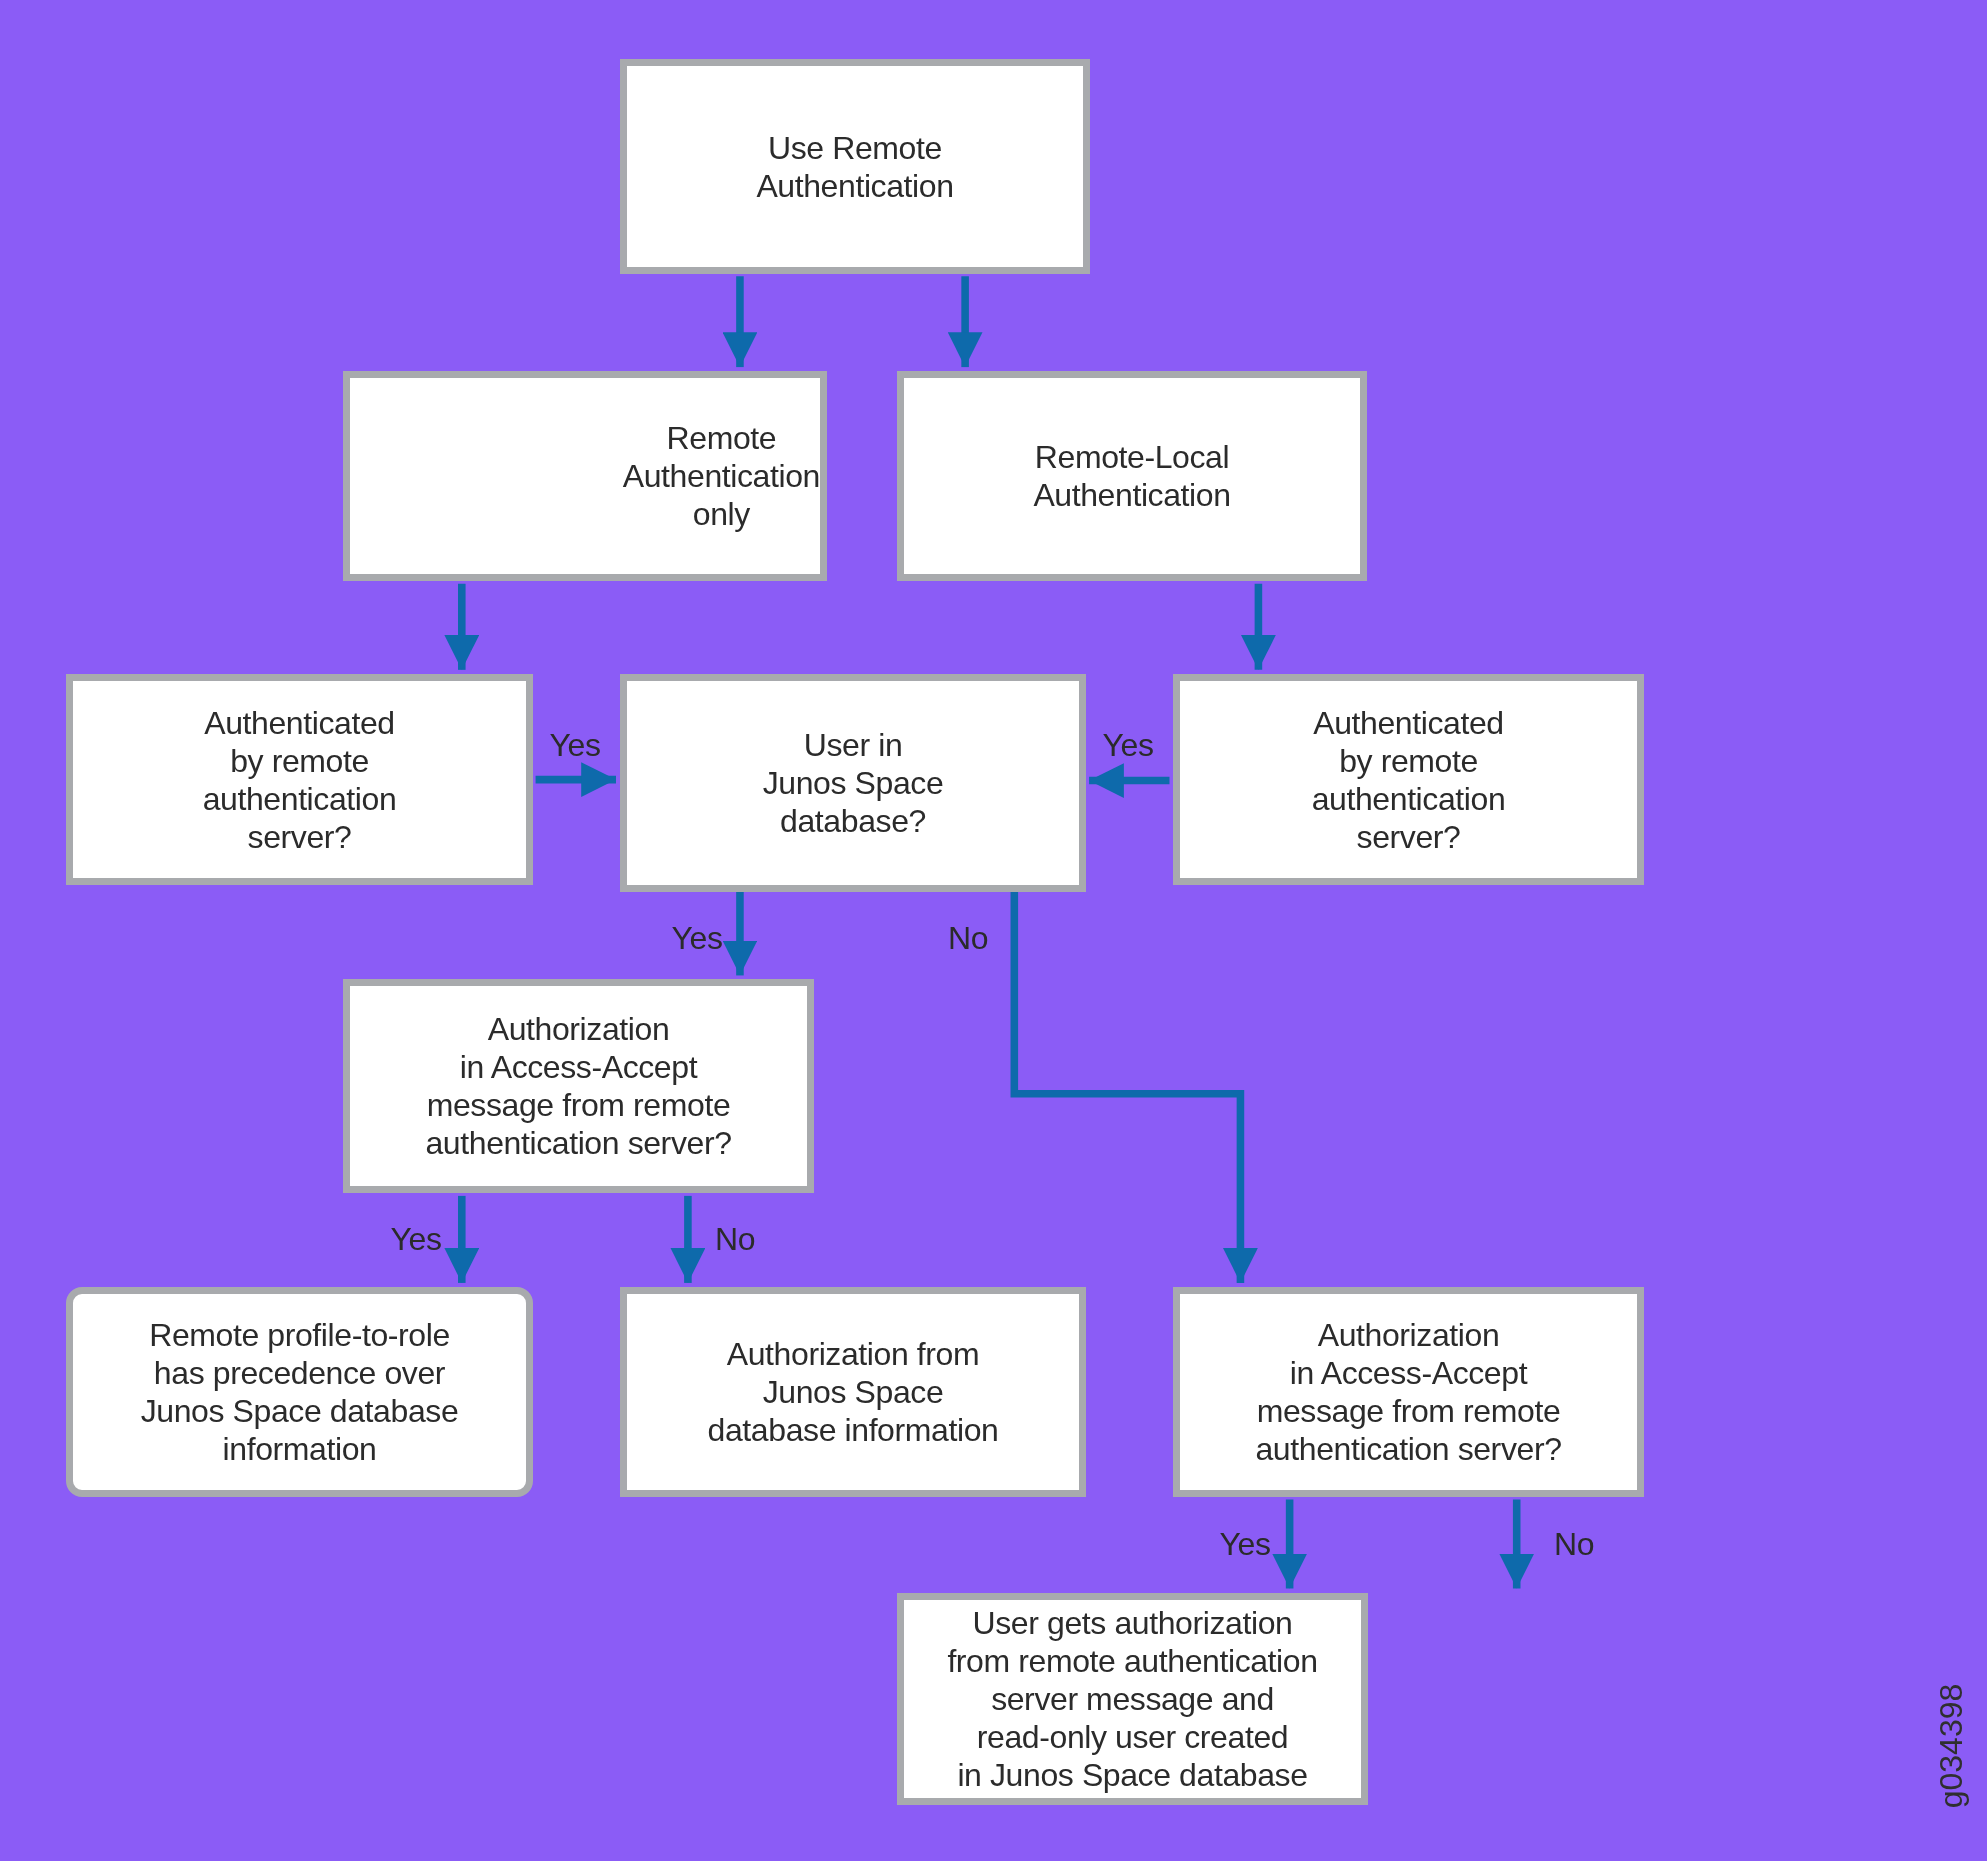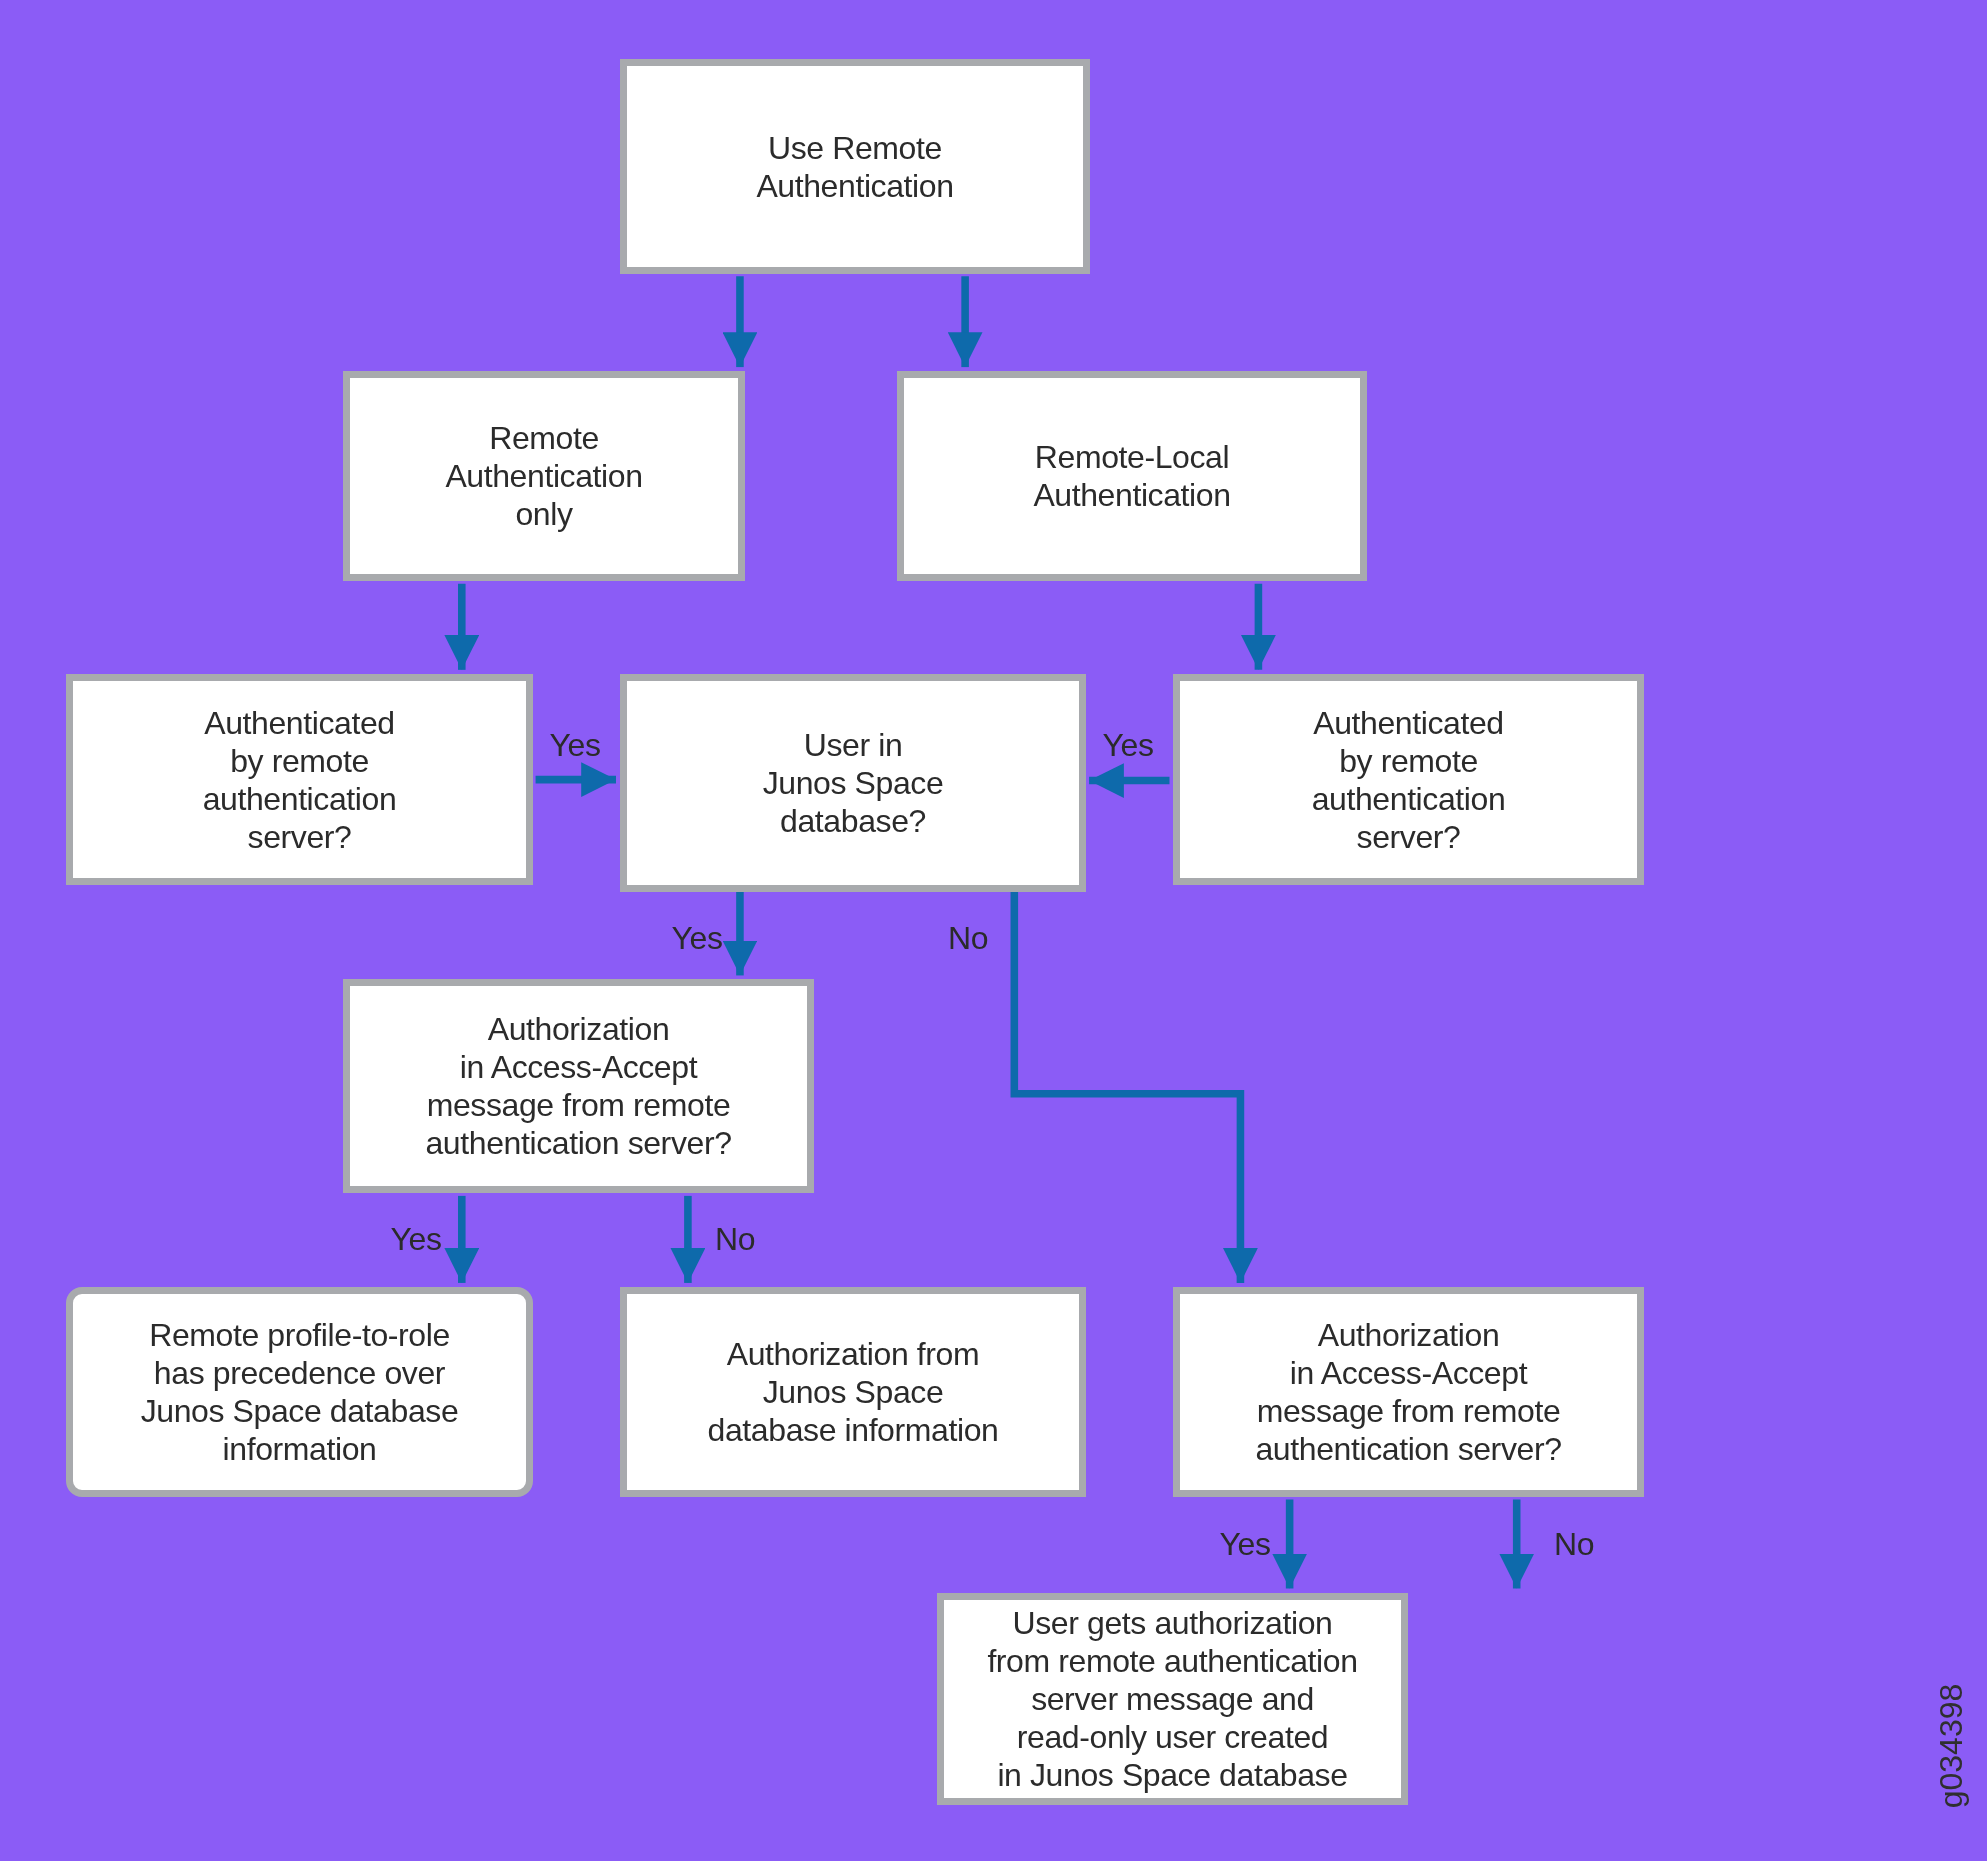--- a/index.html
+++ b/index.html
@@ -91,21 +91,21 @@
 
     <line class="edge-line" x1="1363" y1="1585" x2="1363" y2="1679" marker-end="url(#ah)"></line>
     <line class="edge-line" x1="1603" y1="1585" x2="1603" y2="1679" marker-end="url(#ah)"></line>
   </svg>
 
   <div class="node" style="left:620px; top:59px; width:470px; height:215px;">
     <span class="node-label">Use Remote
 Authentication</span>
   </div>
 
-  <div class="node" style="left:343px; top:371px; width:402px; height:210px;">
+  <div class="node" style="left:343px; top:371px; width:484px; height:210px;justify-content:flex-end;">
     <span class="node-label">Remote
 Authentication
 only</span>
   </div>
   <div class="node" style="left:897px; top:371px; width:470px; height:210px;">
     <span class="node-label">Remote-Local
 Authentication</span>
   </div>
 
   <div class="node" style="left:66px; top:674px; width:467px; height:211px;">
@@ -144,21 +144,21 @@
 Junos Space
 database information</span>
   </div>
   <div class="node" style="left:1173px; top:1287px; width:471px; height:210px;">
     <span class="node-label">Authorization
 in Access-Accept
 message from remote
 authentication server?</span>
   </div>
 
-  <div class="node" style="left:897px; top:1593px; width:471px; height:212px;margin-left:40px;">
+  <div class="node" style="left:897px; top:1593px; width:471px; height:212px;">
     <span class="node-label">User gets authorization
 from remote authentication
 server message and
 read-only user created
 in Junos Space database</span>
   </div>
 
   <span class="edge-label" style="left:575px;  top:745px;">Yes</span>
   <span class="edge-label" style="left:1128px; top:745px;">Yes</span>
   <span class="edge-label" style="left:697px;  top:938px;">Yes</span>

